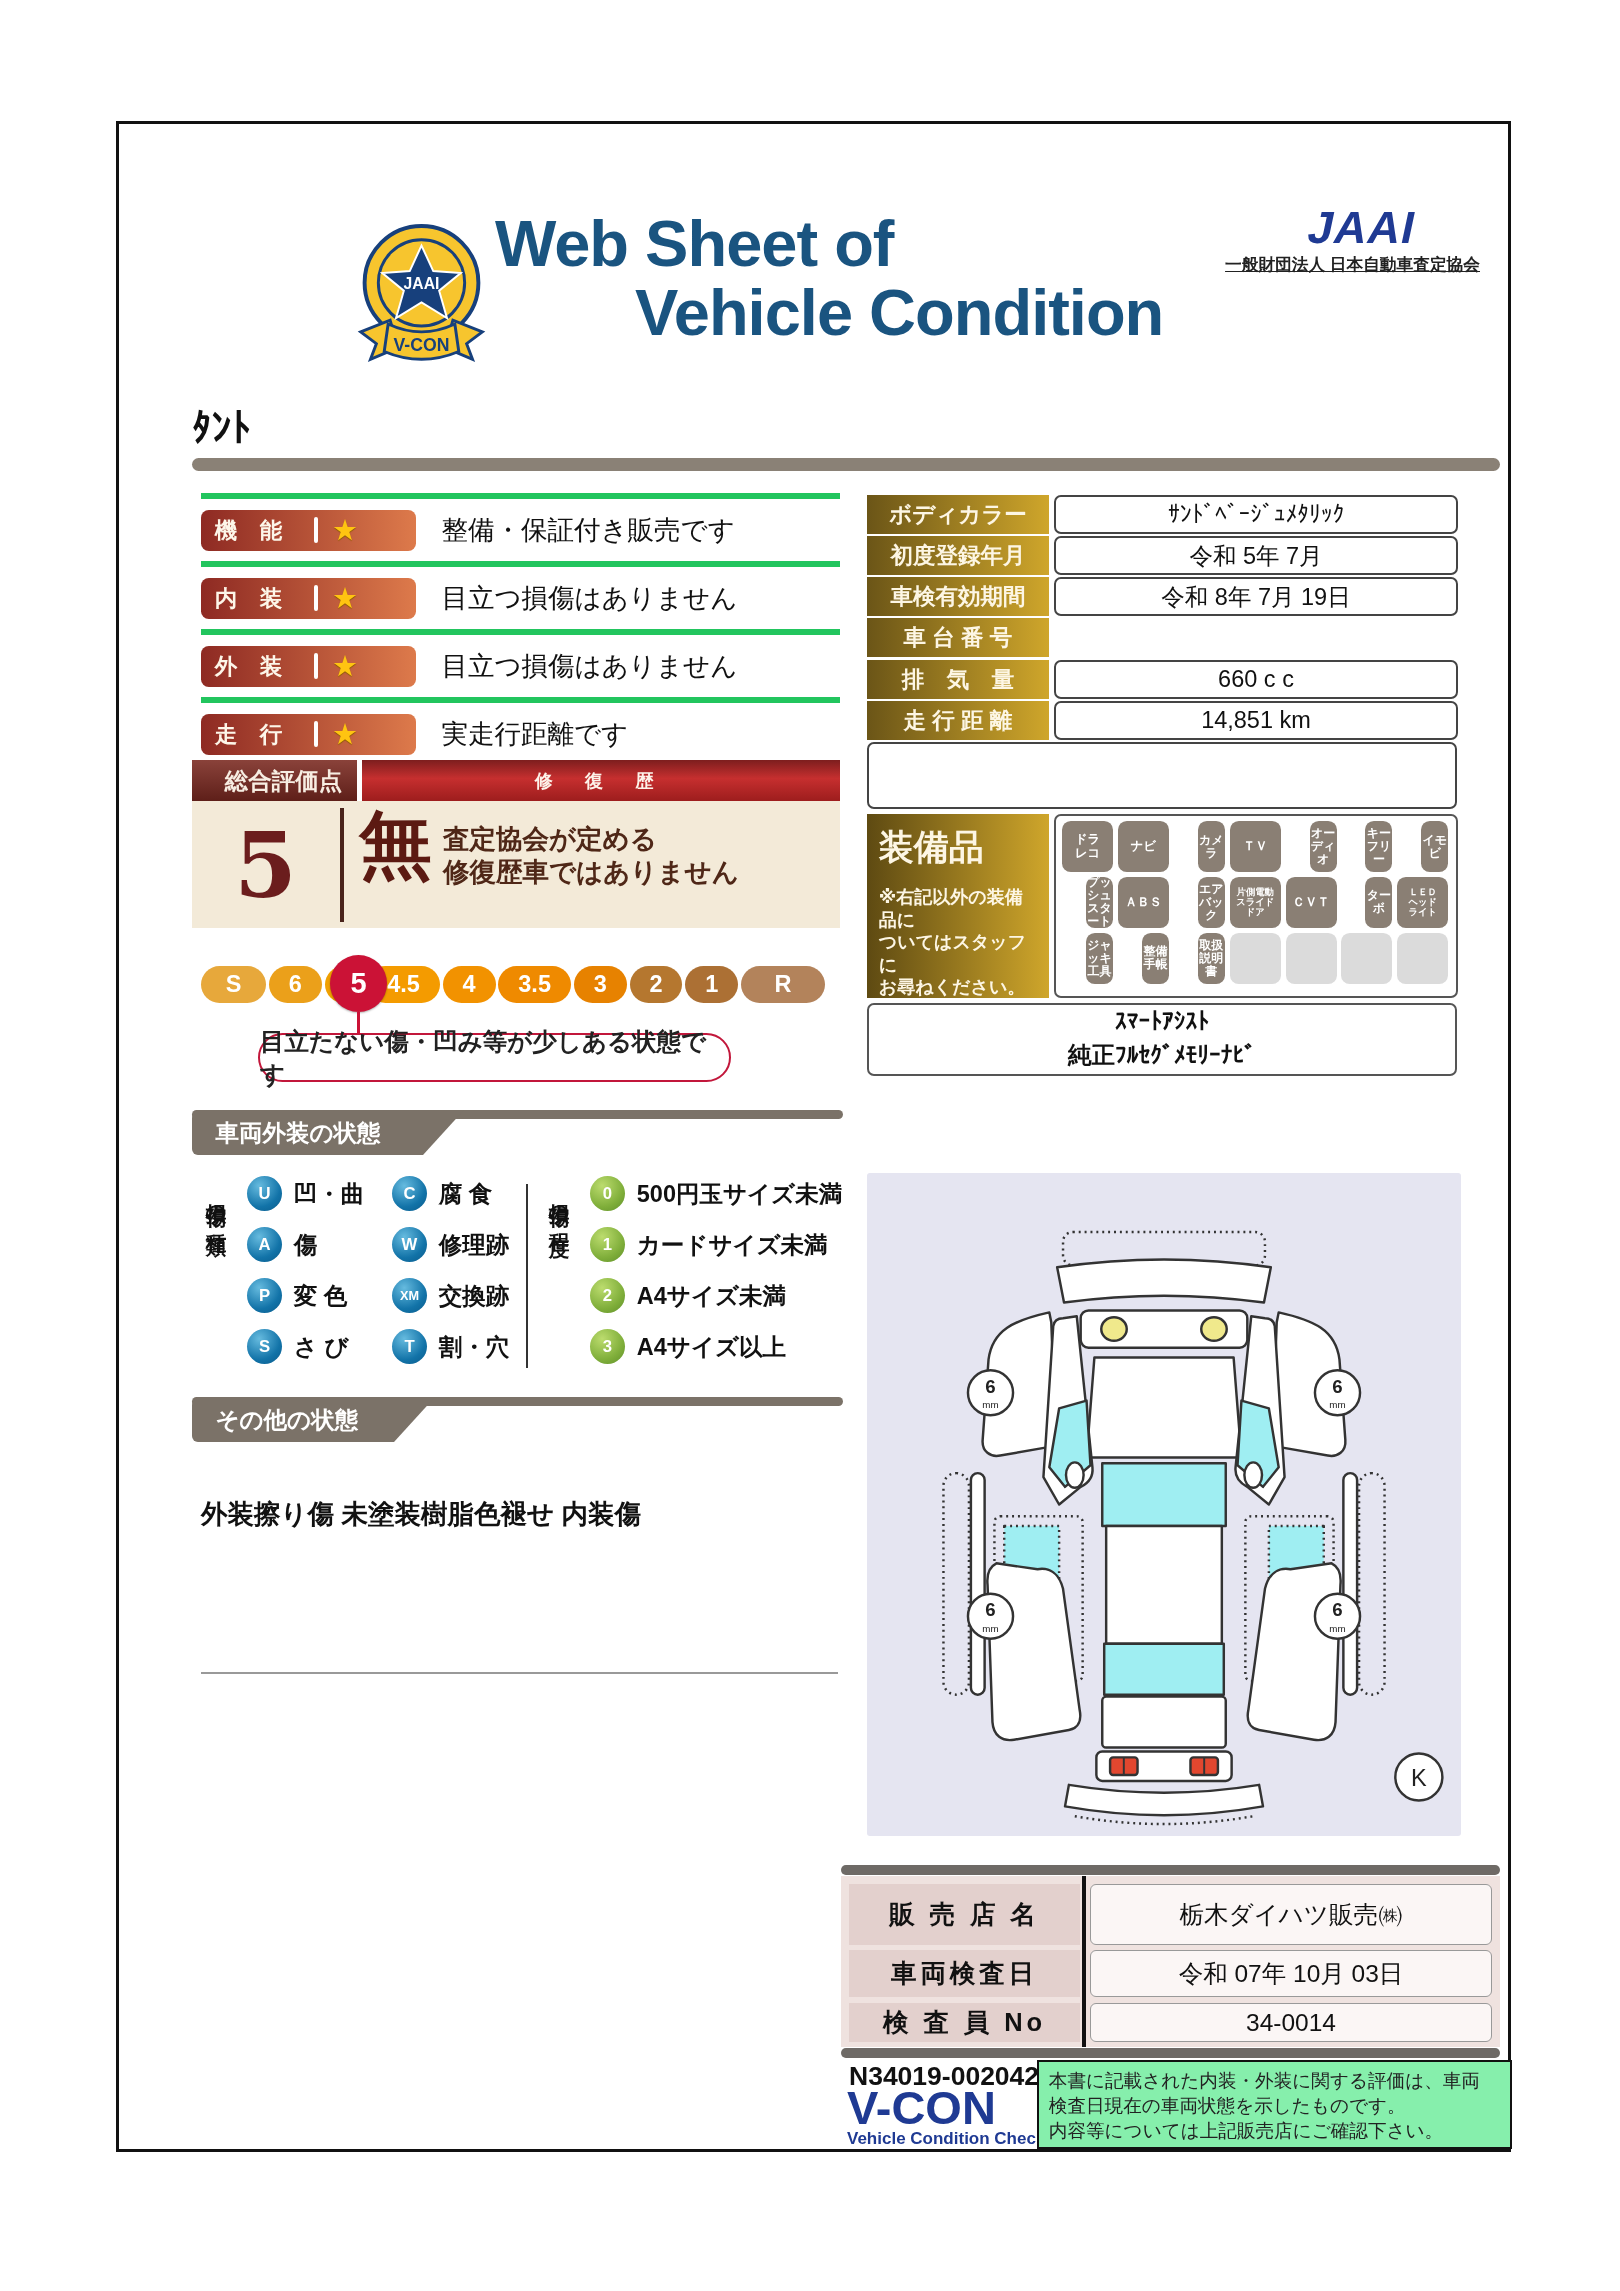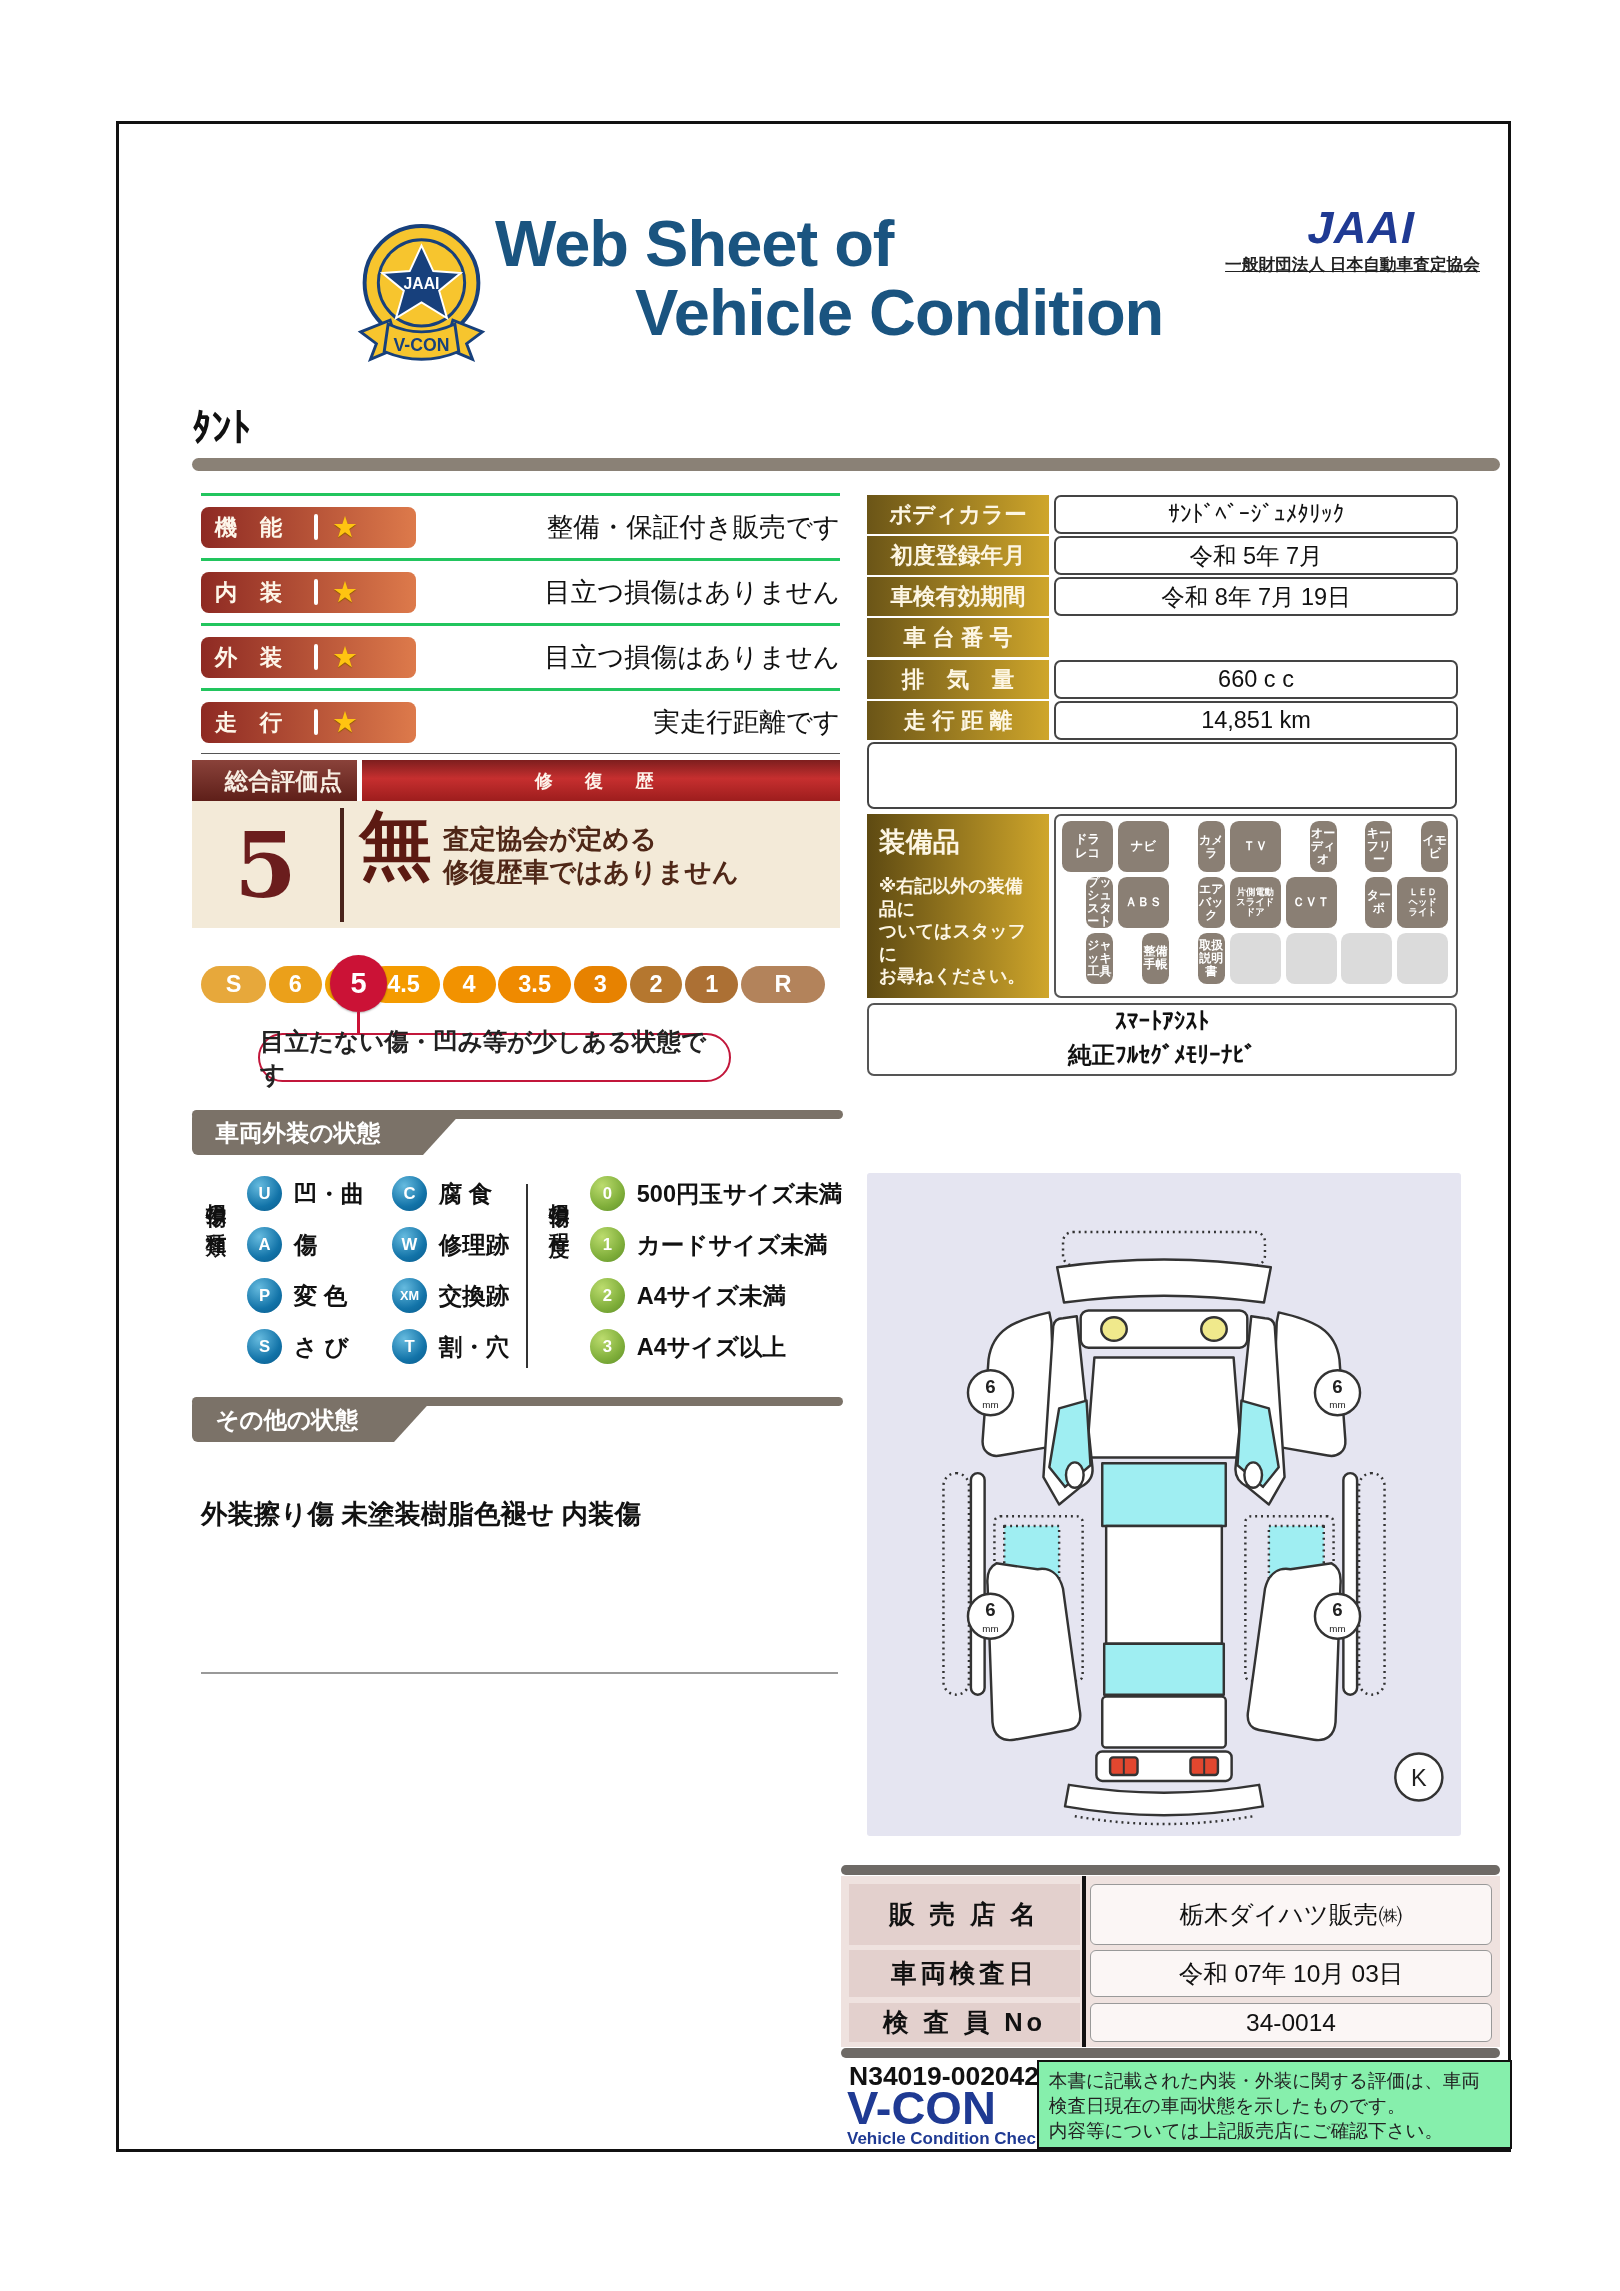--- a/index.html
+++ b/index.html
@@ -12,21 +12,21 @@
   #title1{left:495px;top:206px;font-size:65px;font-weight:800;color:#1A5480;letter-spacing:-1px;}
   #title2{left:635px;top:275px;font-size:65px;font-weight:800;color:#1A5480;letter-spacing:-1px;}
   #jaai{left:1309px;top:202px;font-size:45px;font-weight:900;color:#1F3A93;
         transform:skewX(-12deg);letter-spacing:1px;}
   #jaai-sub{left:1164px;top:253px;width:316px;text-align:right;font-size:16.7px;font-weight:700;color:#222;text-decoration:underline;}
   #vehicle-name{left:192px;top:406px;font-size:39px;font-weight:700;}
   #top-divider{left:192px;top:458px;width:1308px;height:12.7px;background:#8A8176;border-radius:6.9px;}
 
   
   #ratings{left:201px;top:493px;width:639px;}
-  .rating-row{display:flex;align-items:center;height:62px;border-top:3px solid #22c55e;justify-content:space-between;}
+  .rating-row{display:flex;align-items:center;height:62px;border-top:6px solid #22c55e;}
   .rating-row:last-child{border-bottom:1px solid #555;}
   .pill{width:215px;height:41px;border-radius:7.8px;flex:0 0 auto;
         background:linear-gradient(90deg,#8E2A23,#DD7A4B);display:flex;align-items:center;
         padding:0 13.7px;box-sizing:border-box;}
   .pill .plabel{color:#FDF6E9;font-size:22.5px;font-weight:700;width:90px;display:flex;justify-content:space-between;}
   .pill .pdiv{width:3.9px;height:25.5px;background:#fff;border-radius:2px;margin:0 13.7px 0 9.8px;}
   .star{font-size:29px;color:#FFC411;text-shadow:0 1px 1px #8a5a00;}
   .rating-text{margin-left:25.5px;font-size:26.5px;color:#111;}
 
   
@@ -68,21 +68,21 @@
   
   .info-label{left:867px;width:182px;height:39px;background:linear-gradient(90deg,#6B5517,#CFA62B);
        color:#FDF6E4;font-size:22.5px;font-weight:700;display:flex;align-items:center;justify-content:center;}
   .info-value{left:1054px;width:404px;height:39px;background:#fff;border:2px solid #444;border-radius:6.9px;
        display:flex;align-items:center;justify-content:center;font-size:23.5px;box-sizing:border-box;}
   #empty-box{left:867px;top:742px;width:590px;height:67px;border:2px solid #444;border-radius:6.9px;background:#fff;box-sizing:border-box;}
 
   
   #equip-gold{left:867px;top:814px;width:182px;height:184px;background:linear-gradient(90deg,#5E4A12,#CFA62B);
        color:#FDF6E4;padding:9.8px 11.8px;box-sizing:border-box;}
-  #equip-gold .etitle{font-size:27px;font-weight:700;display:flex;justify-content:space-between;width:118px;margin-bottom:15.7px;}
+  #equip-gold .etitle{font-size:35px;font-weight:700;display:flex;justify-content:space-between;width:118px;margin-bottom:15.7px;}
   #equip-gold .enote{font-size:18px;font-weight:600;line-height:1.25;white-space:pre-line;}
   #equip-box{left:1054px;top:814px;width:404px;height:184px;background:#fff;border:2px solid #555;border-radius:6.9px;box-sizing:border-box;}
   #badge-grid{left:1062px;top:821px;width:390px;display:grid;grid-template-columns:repeat(7,51px);
        grid-auto-rows:51px;gap:4.9px;}
   .badge{background:#8A7F74;border-radius:8.8px;color:#fff;font-size:12.3px;font-weight:700;
        display:flex;align-items:center;justify-content:center;text-align:center;line-height:1.08;white-space:pre-line;}
   .badge.sm{font-size:12px;margin-left:24px;}
   .badge.xs{font-size:9.3px;}
   .badge.empty{background:#DBDBDB;}
   #smart-box{left:867px;top:1003px;width:590px;height:73px;background:#fff;border:2px solid #555;border-radius:6.9px;

